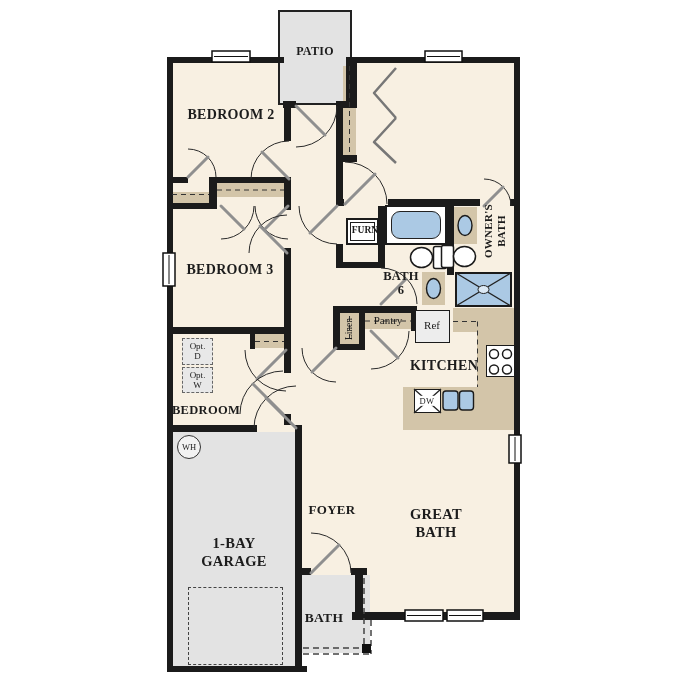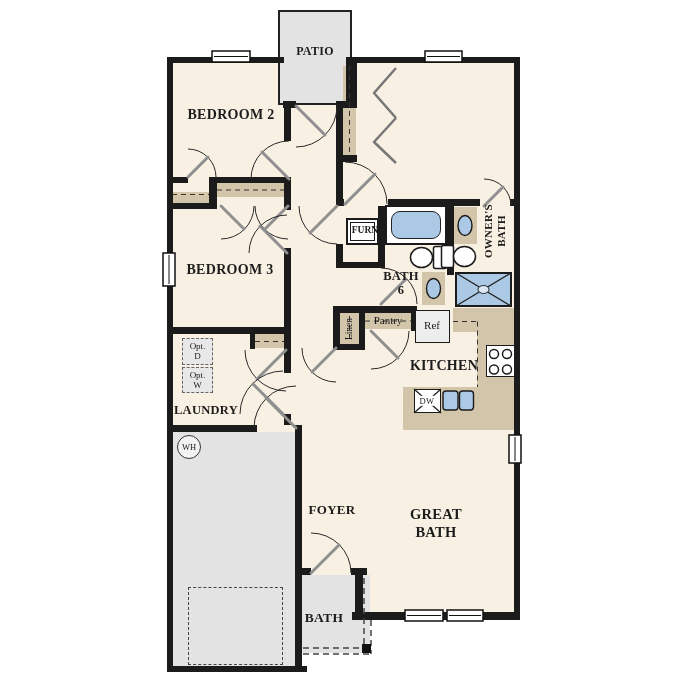--- a/index.html
+++ b/index.html
@@ -212,21 +212,23 @@
   </svg>
 
   <div class="lbl md" style="left:315px;top:51px;font-size:12px">PATIO</div>
   <div class="lbl" style="left:231px;top:115px">BEDROOM 2</div>
   <div class="lbl" style="left:230px;top:270px">BEDROOM 3</div>
   <div class="lbl md" style="left:401px;top:284px;line-height:1.1">BATH
 6</div>
   <div class="lbl sm rot" style="left:495px;top:231px">OWNER'S
 BATH</div>
   <div class="lbl" style="left:444px;top:366px">KITCHEN</div>
-  <div class="lbl md" style="left:206px;top:411px">LAUNDRY</div>
+  <div class="lbl md" style="left:206px;top:411px">BEDROOM</div>
+  <div class="lbl" style="left:234px;top:553px;font-size:14.5px">1-BAY
+GARAGE</div>
   <div class="lbl md" style="left:332px;top:510px;font-size:13px">FOYER</div>
   <div class="lbl" style="left:436px;top:524px;font-size:14.5px">GREAT
 BATH</div>
   <div class="lbl md" style="left:324px;top:618px;font-size:13.5px">BATH</div>
 
   <div class="lbl" style="left:365px;top:231px;font-size:9.5px;letter-spacing:0">FURN</div>
   <div class="lbl plain" style="left:432px;top:326px">Ref</div>
   <div class="lbl plain" style="left:388px;top:321px">Pantry</div>
   <div class="lbl plain rot" style="left:350px;top:329px;font-size:9.5px">Linen</div>
   <div class="lbl chip" style="left:427px;top:401px">DW</div>

